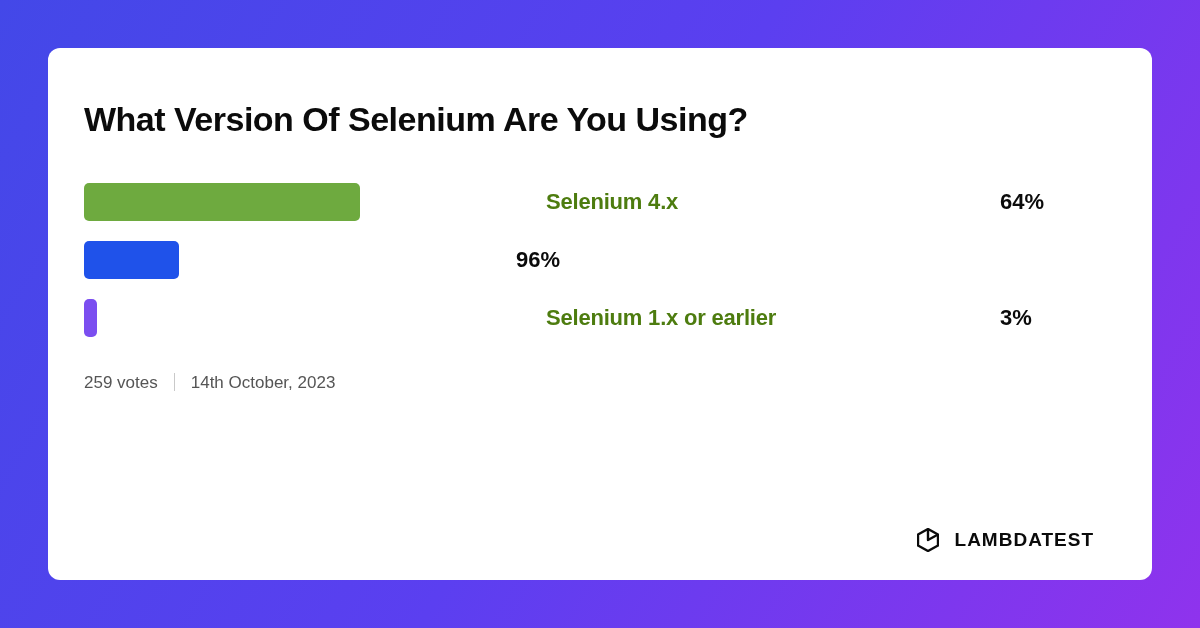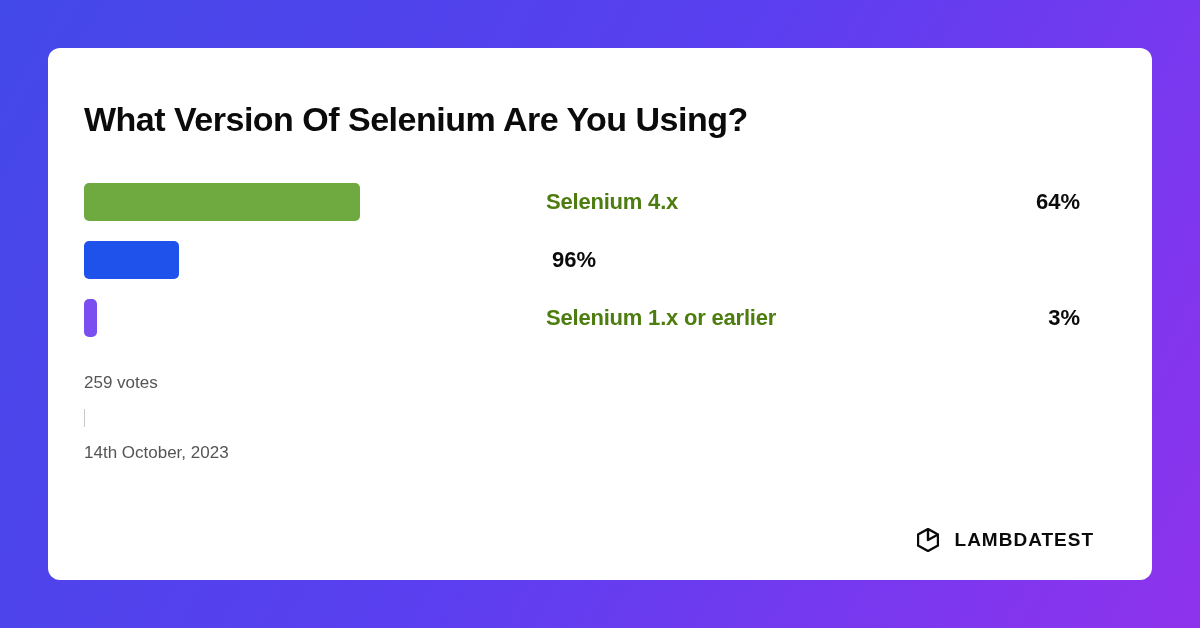--- a/index.html
+++ b/index.html
@@ -50,29 +50,27 @@
       font-size: 22px;
       font-weight: 600;
       color: #4d7c0f;
       letter-spacing: -0.2px;
     }
     .pct {
       font-size: 22px;
       font-weight: 600;
       color: #0b0b0b;
       width: 80px;
-      text-align: right;
     }
     .meta {
       margin-top: 36px;
       display: flex;
       gap: 16px;
       font-size: 17px;
       color: #555;
-      flex-direction: column;
     }
     .meta-sep {
       width: 1px; height: 18px; background: #c9c9c9;
     }
     .brand {
       position: absolute;
       right: 58px;
       bottom: 28px;
       display: flex;
       align-items: center;

